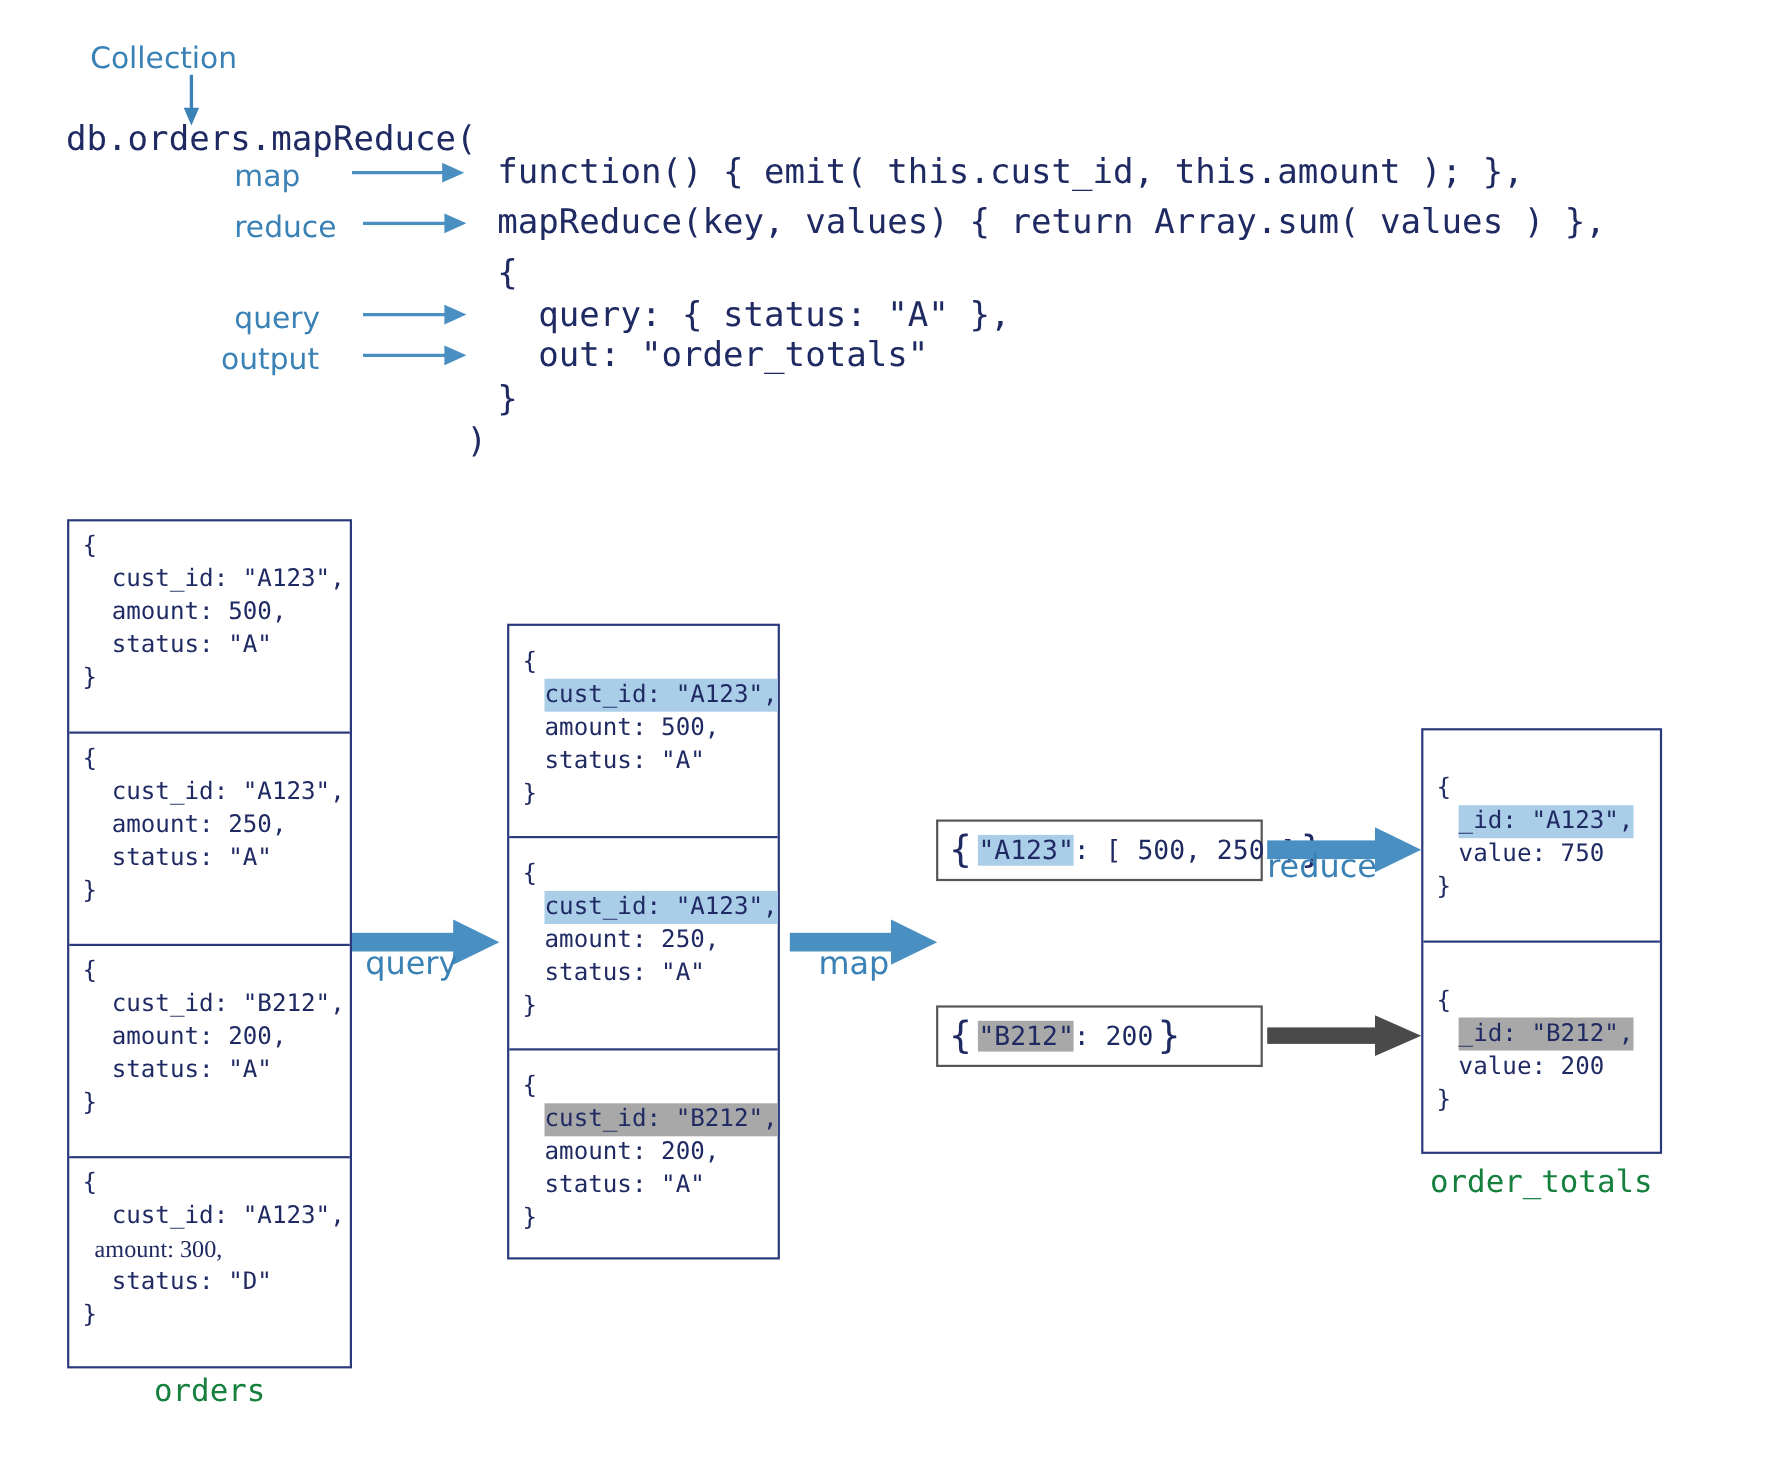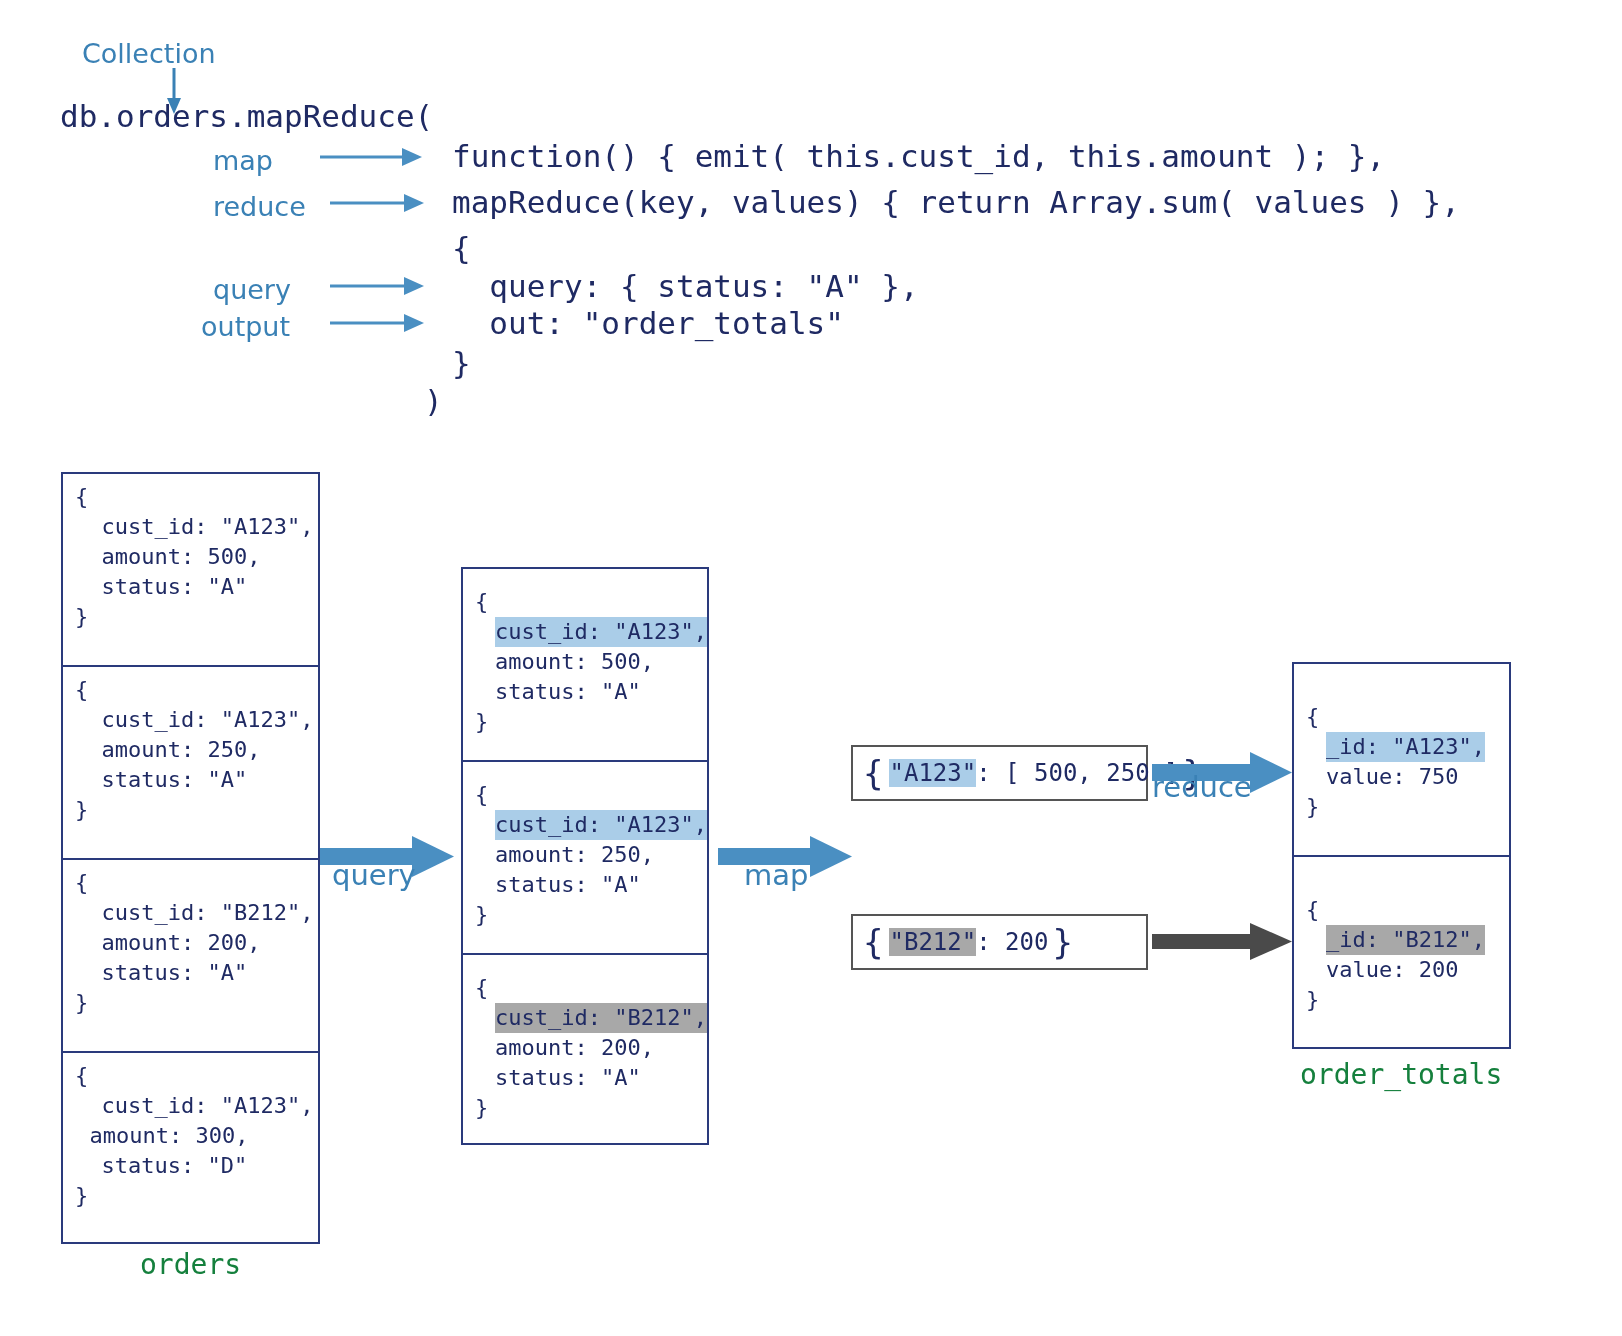--- a/index.html
+++ b/index.html
@@ -93,21 +93,21 @@
 
 <div id="canvas">
 
   <div class="abs label-blue" style="left:82px; top:38px;">Collection</div>
 
   <svg class="abs" style="left:160px; top:68px;" width="40" height="48">
     <line x1="14" y1="0" x2="14" y2="34" stroke="#3a81b5" stroke-width="3"></line>
     <polygon points="14,46 7,30 21,30" fill="#3a81b5"></polygon>
   </svg>
 
-  <div class="abs code" style="left:60px; top:98px;">db.orders.mapReduce(</div>
+  <div class="abs code" style="left:60px; top:108px;">db.orders.mapReduce(</div>
 
   <div class="abs label-blue" style="left:213px; top:145px;">map</div>
   <svg class="abs" style="left:320px; top:145px;" width="104" height="24">
     <line x1="0" y1="12" x2="84" y2="12" stroke="#4a8fc2" stroke-width="3"></line>
     <polygon points="102,12 82,3 82,21" fill="#4a8fc2"></polygon>
   </svg>
   <div class="abs code" style="left:452px; top:138px;">function() { emit( this.cust_id, this.amount ); },</div>
 
   <div class="abs label-blue" style="left:213px; top:191px;">reduce</div>
   <svg class="abs" style="left:330px; top:191px;" width="96" height="24">
@@ -157,21 +157,21 @@
       <div class="doc-text abs" style="left:12px; top:8px;">{</div>
       <div class="doc-text abs" style="left:12px; top:38px;">  cust_id: "B212",</div>
       <div class="doc-text abs" style="left:12px; top:68px;">  amount: 200,</div>
       <div class="doc-text abs" style="left:12px; top:98px;">  status: "A"</div>
       <div class="doc-text abs" style="left:12px; top:128px;">}</div>
     </div>
 
     <div class="panel-row last" style="height:193px;">
       <div class="doc-text abs" style="left:12px; top:8px;">{</div>
       <div class="doc-text abs" style="left:12px; top:38px;">  cust_id: "A123",</div>
-      <div class="doc-text abs" style="left:0; top:68px;">  amount: 300,</div>
+      <div class="doc-text abs" style="left:12px; top:68px;font-family:Liberation Serif, serif;">  amount: 300,</div>
       <div class="doc-text abs" style="left:12px; top:98px;">  status: "D"</div>
       <div class="doc-text abs" style="left:12px; top:128px;">}</div>
     </div>
   </div>
 
   <div class="abs caption" style="left:140px; top:1248px;text-align:center;">orders</div>
 
   <svg class="abs" style="left:320px; top:836px;" width="136" height="44">
     <rect x="0" y="12" width="94" height="17" fill="#4a8fc2"></rect>
     <polygon points="134,20.5 92,0 92,41" fill="#4a8fc2"></polygon>

